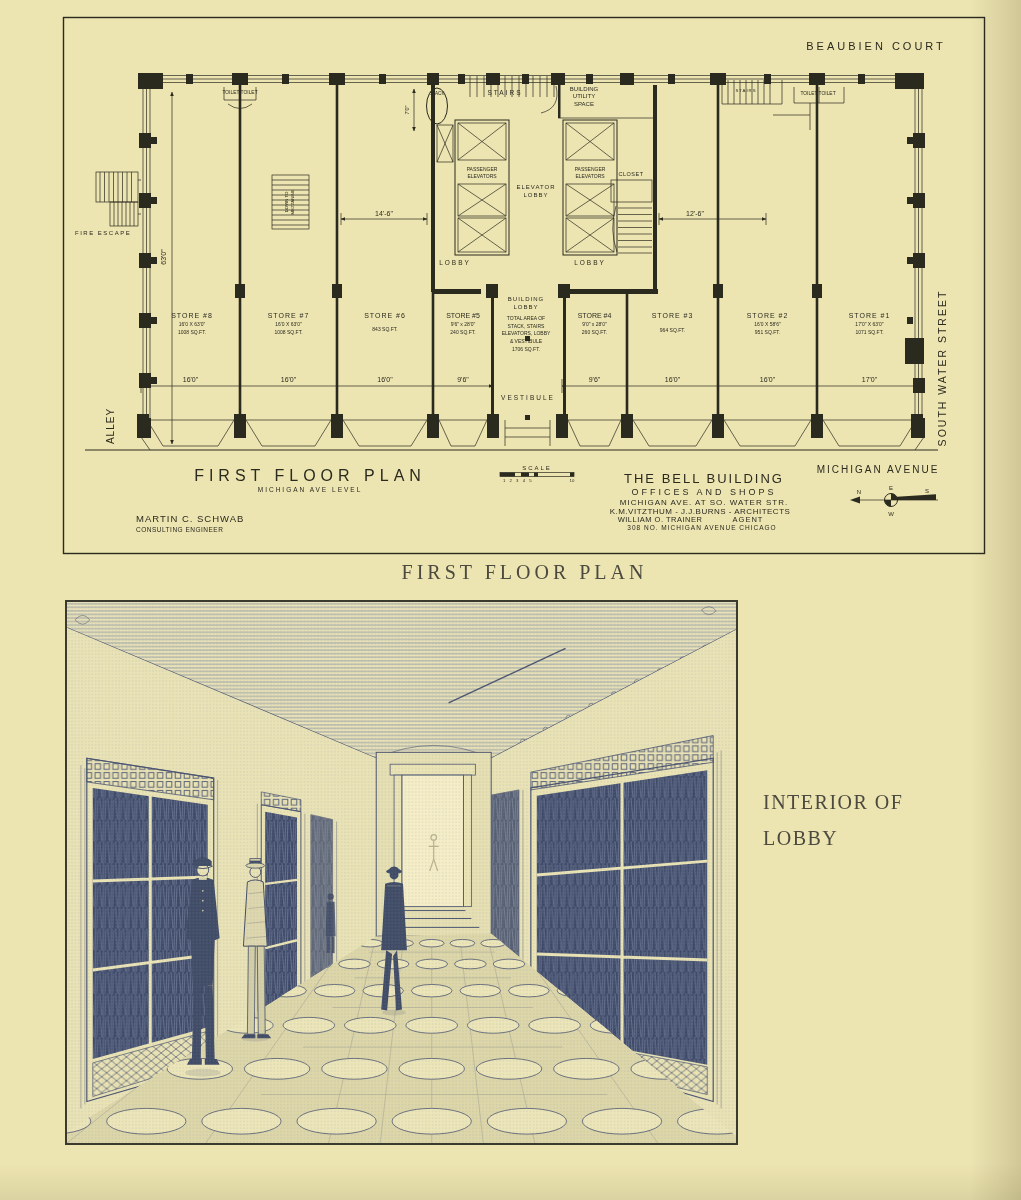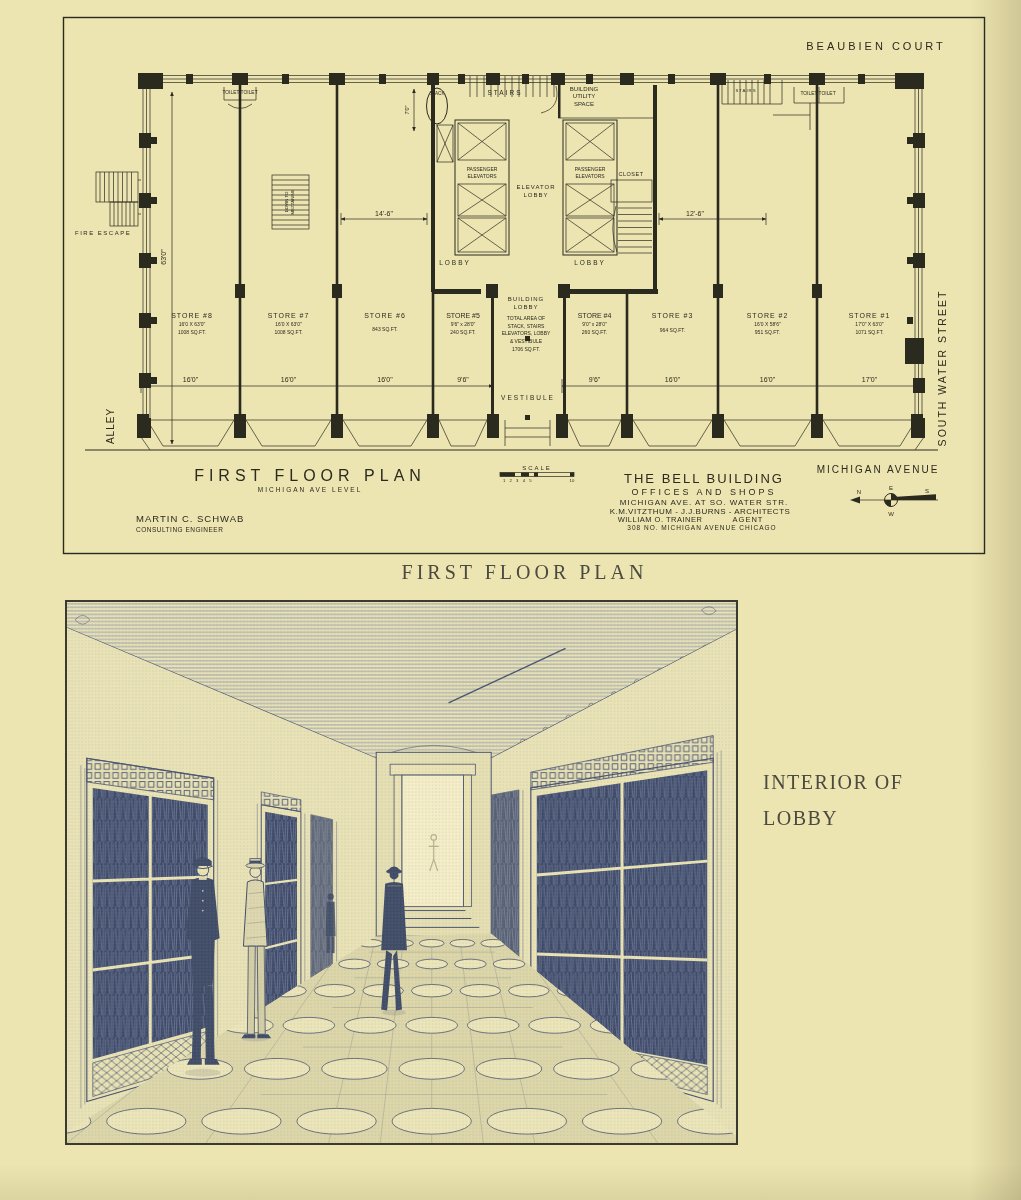--- a/index.html
+++ b/index.html
@@ -29,21 +29,21 @@
   .plan-caption{
     position:absolute;left:0;top:561px;width:1021px;padding-left:28px;box-sizing:border-box;
     text-align:center;font-family:"Liberation Serif",serif;font-size:20px;
     letter-spacing:4px;color:#4c4a40;
   }
   .lobby-frame{
     position:absolute;left:65px;top:600px;width:673px;height:545px;
     border:2px solid #3a3a2e;box-sizing:border-box;background:#e9e2b6;
   }
   .lobby-caption{
-    position:absolute;left:763px;top:764px;font-family:"Liberation Serif",serif;
+    position:absolute;left:763px;top:784px;font-family:"Liberation Serif",serif;
     font-size:20px;letter-spacing:1.5px;color:#4c4a40;line-height:36px;
   }
 </style>
 </head>
 <body>
 
 <div class="page">
 
 <svg class="plan-svg" width="1021" height="600" viewBox="0 0 1021 600">
   <defs>

